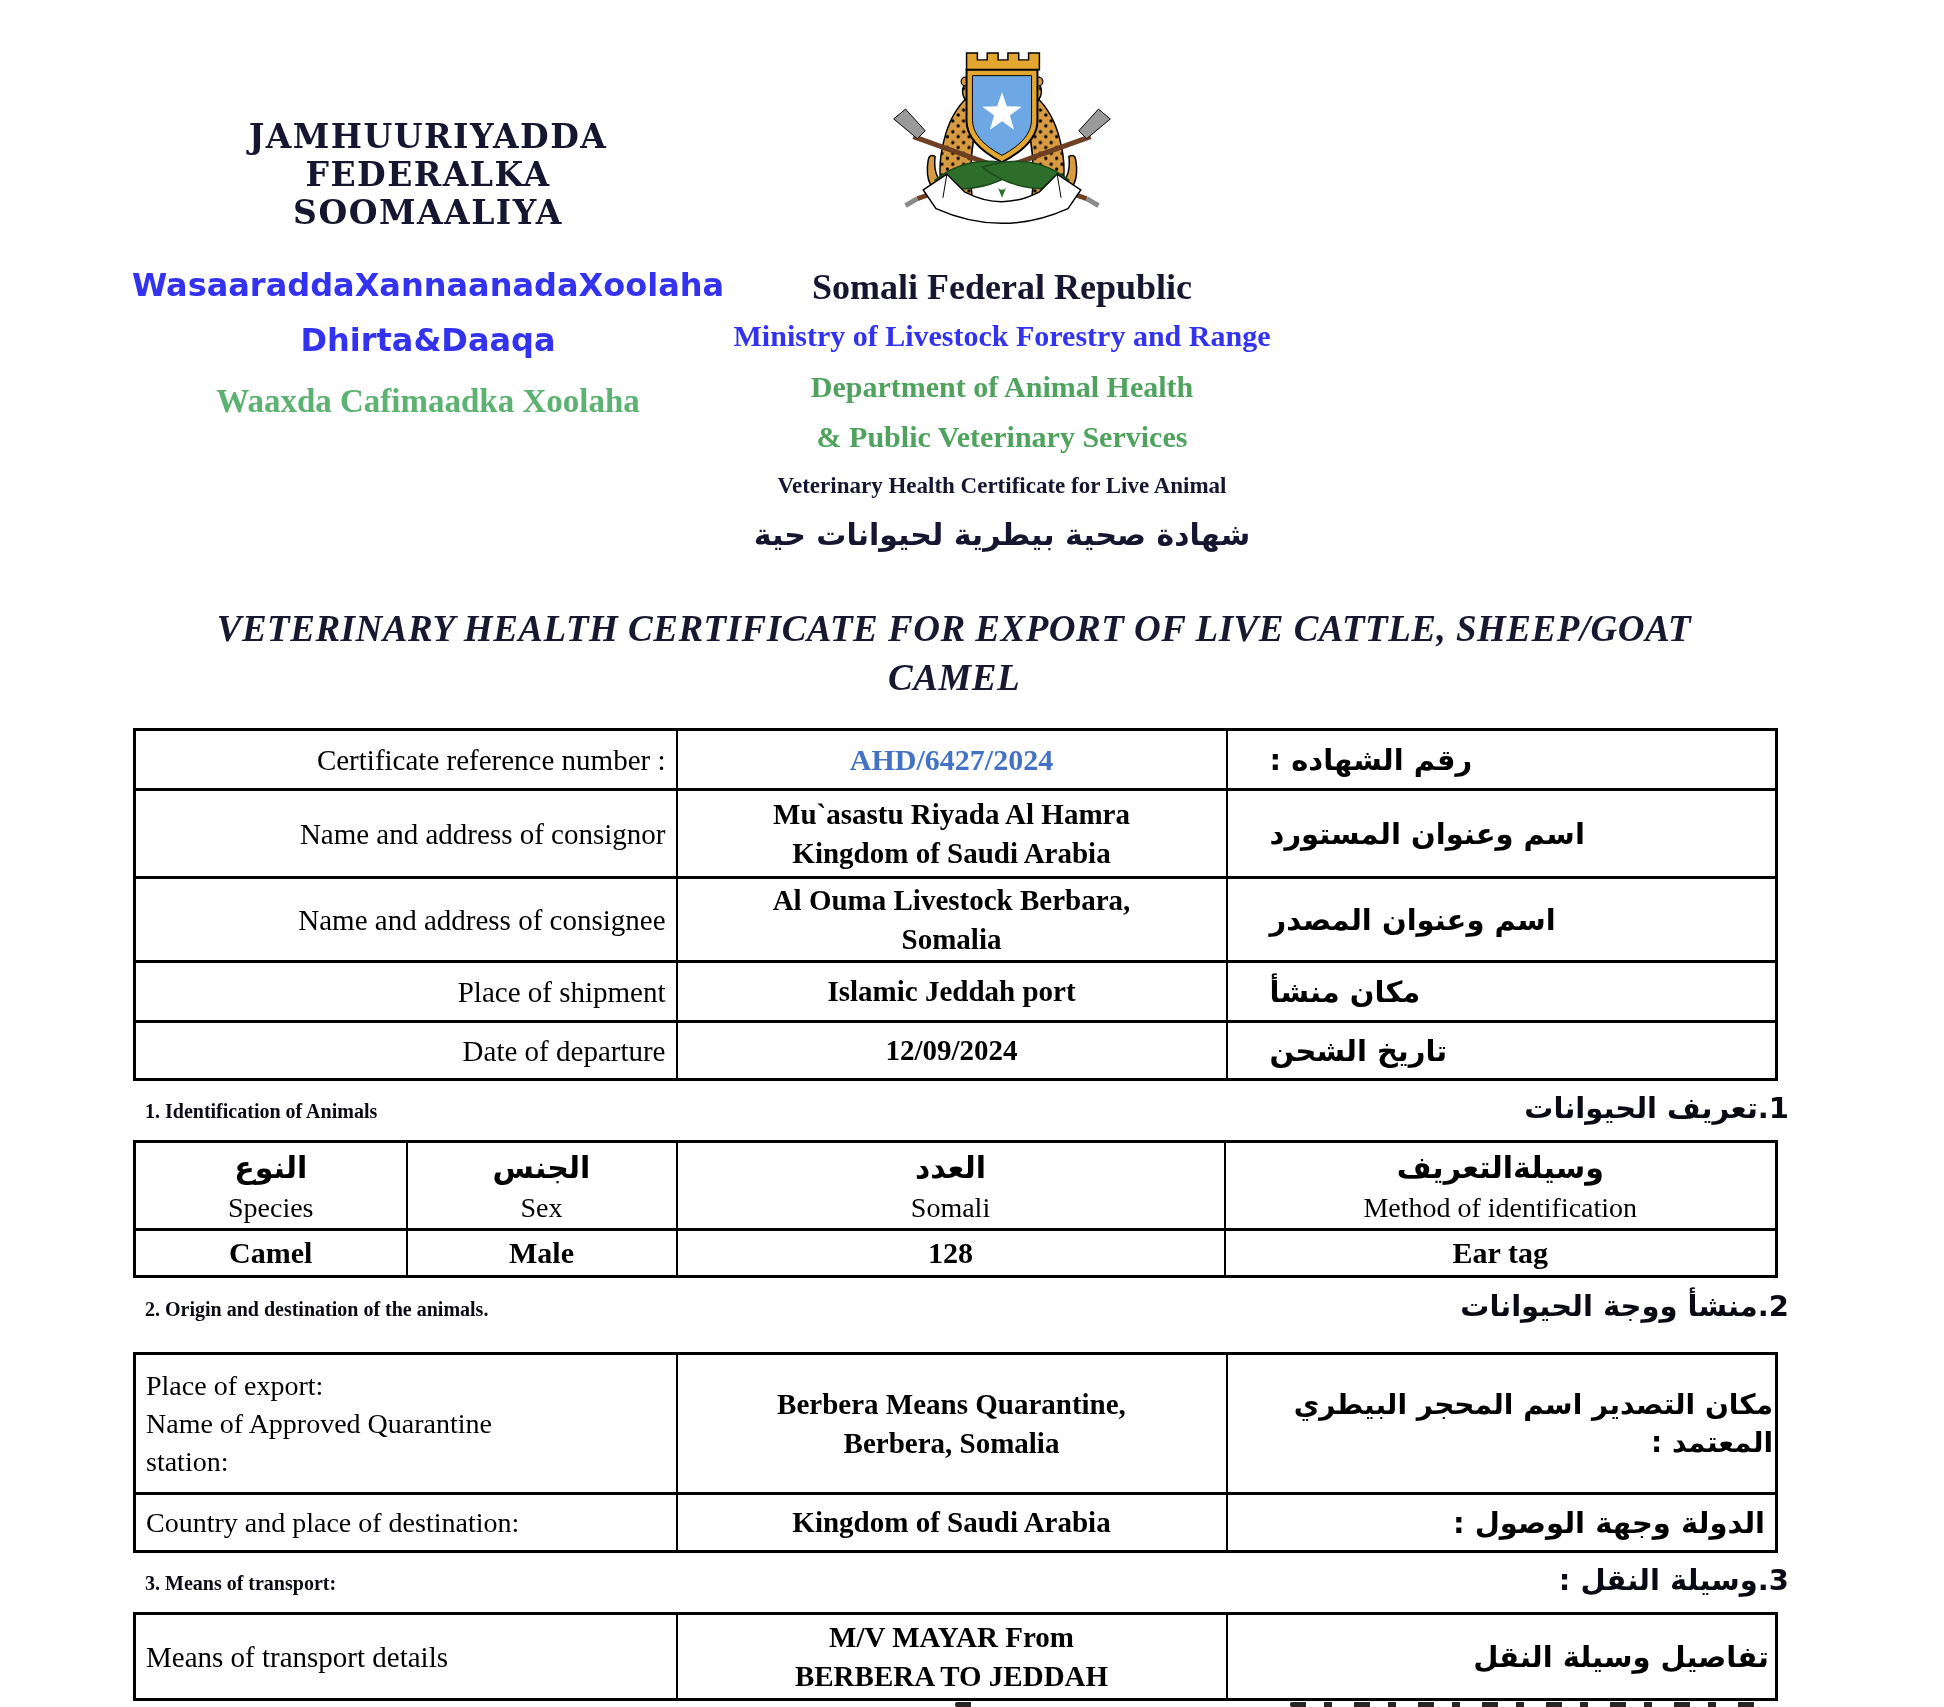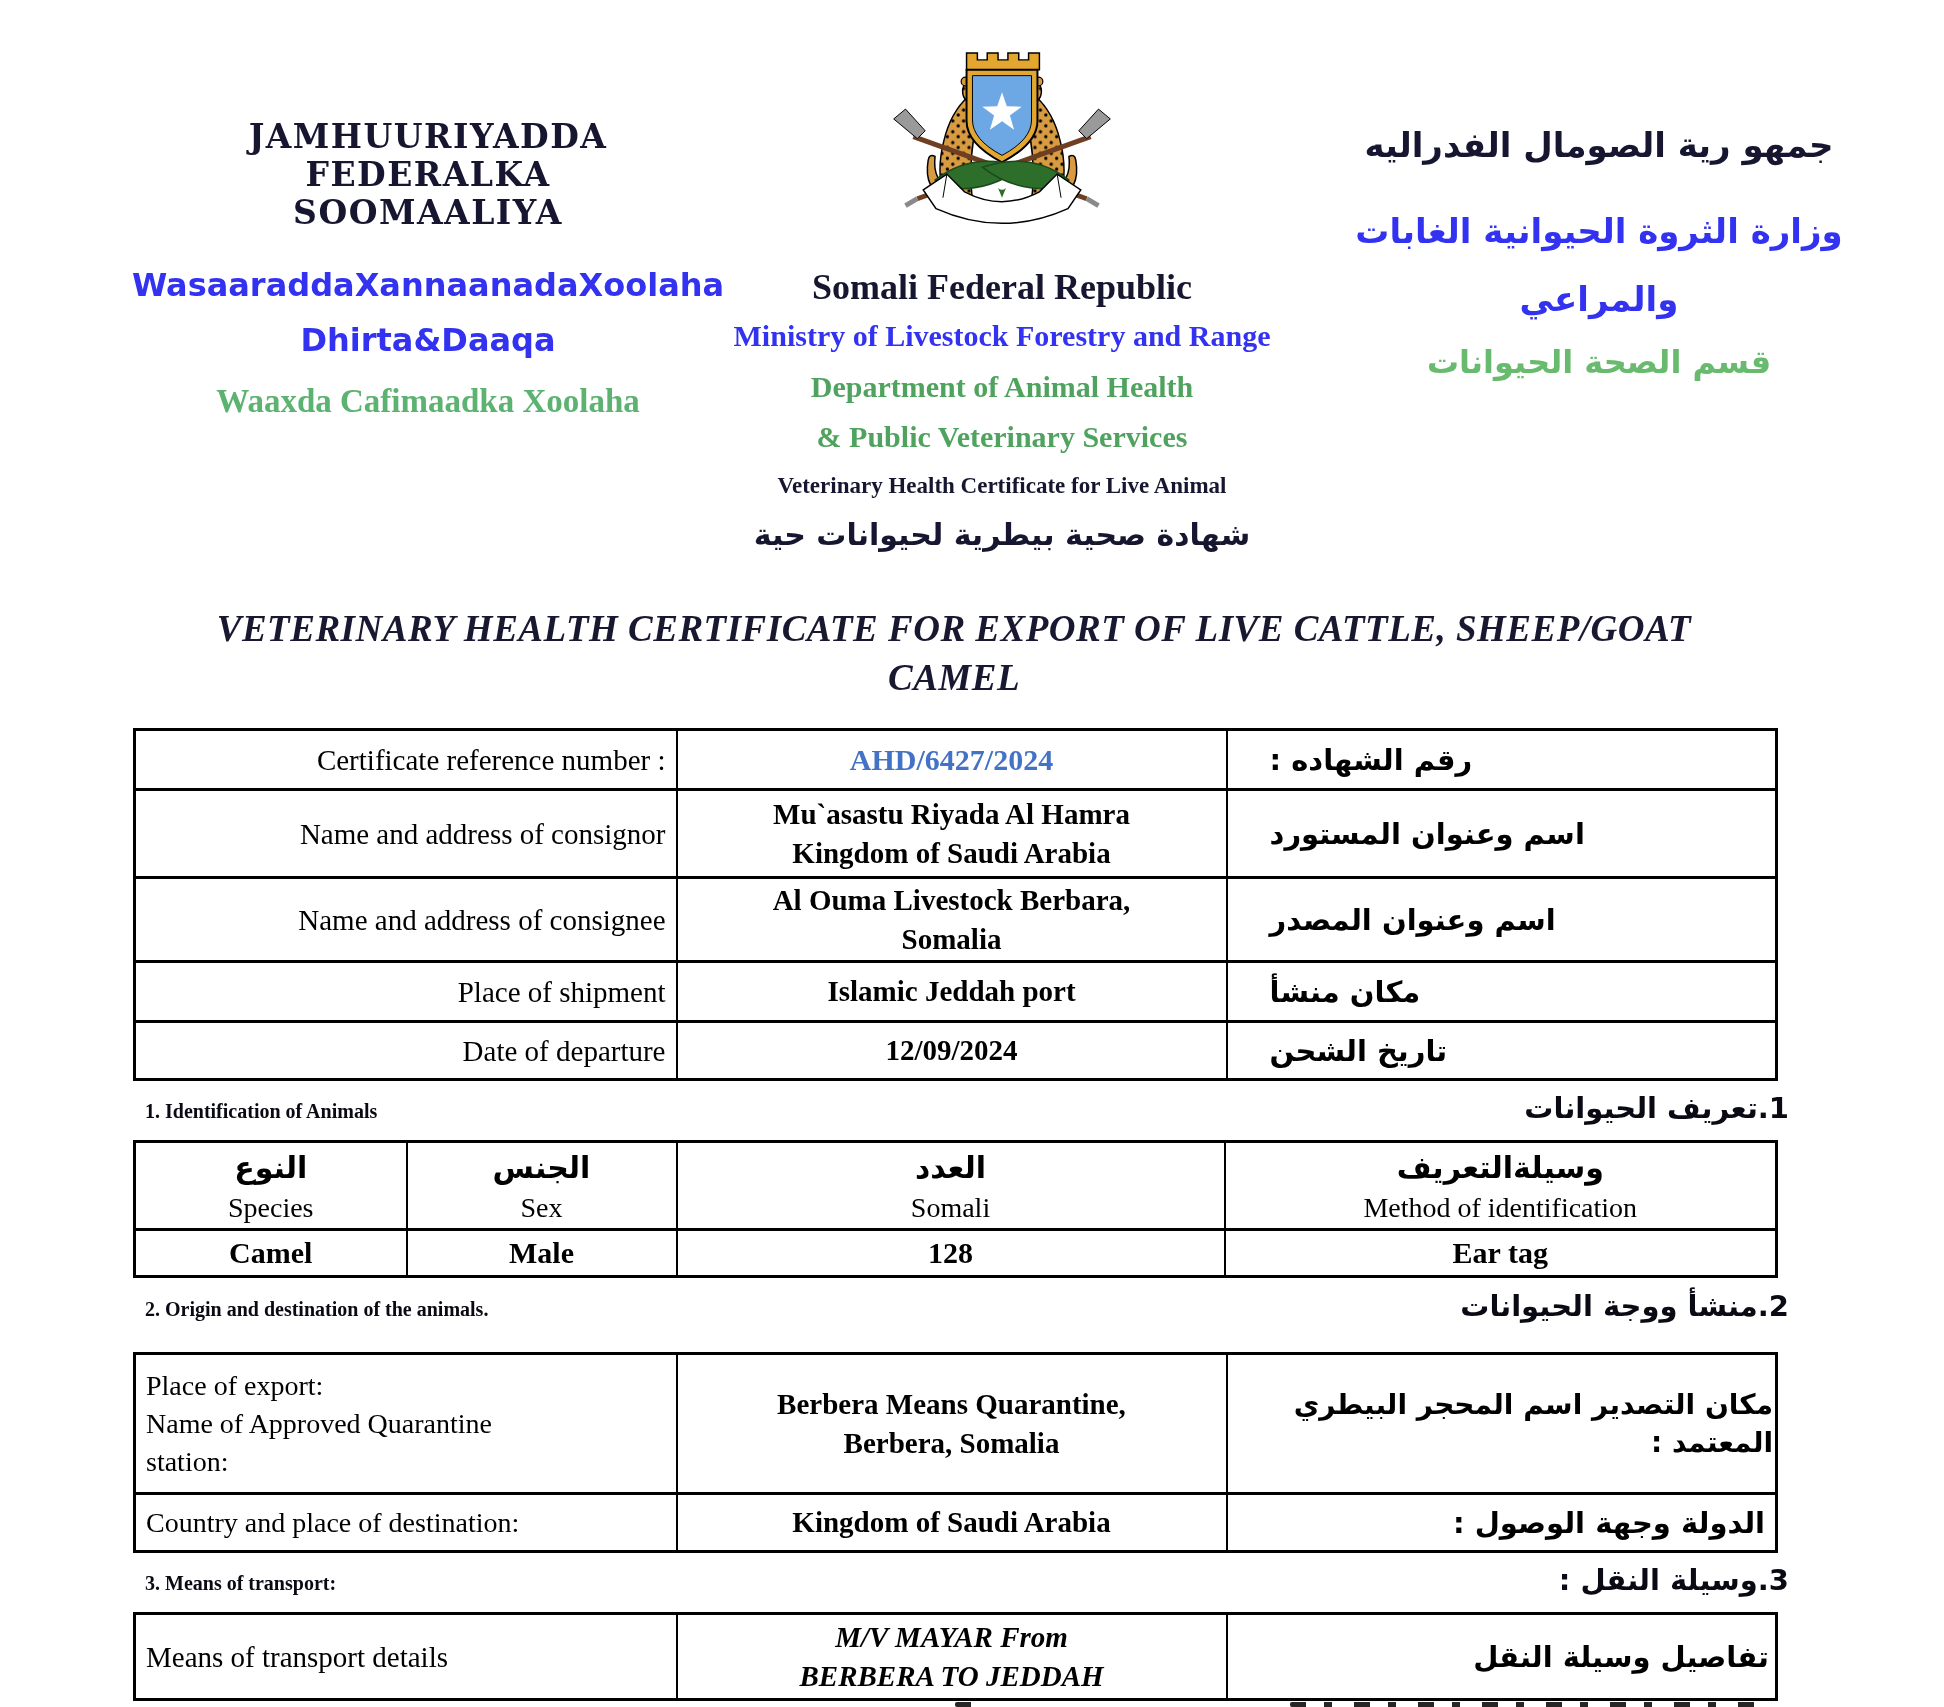--- a/index.html
+++ b/index.html
@@ -36,21 +36,21 @@
     letter-spacing:.5px; color:#181830;
   }
 
   
   table.tbl{position:absolute; left:133px; width:1642px; border-collapse:collapse; table-layout:fixed; border:3px solid #000; background:#fff;}
   table.tbl td{border:3px solid #000; border-left-width:2px; border-right-width:2px; padding:0 10px; color:#000; overflow:hidden;}
   td.lab{font-size:29px; text-align:right; padding-right:18px; white-space:pre-line; line-height:38px;}
   td.lab-left{font-size:28px; text-align:left; padding-left:16px; white-space:pre-line; line-height:38px;}
   td.val{font-weight:bold; font-size:29px; text-align:center; white-space:pre-line; line-height:39px;}
   td.val.ref{color:var(--ref-blue); font-size:30px;}
-  td.val.it{font-style:italic;}
+  td.val.it{}
   td.arc{font-family:"DejaVu Sans",sans-serif; font-weight:bold; font-size:29px; line-height:40px; direction:rtl;}
   .info td.arc{text-align:left; padding-left:42px;}
   .origin td.arc.fill{text-align:right; padding:0 2px; font-size:28px; line-height:38px;}
   .origin td.arc.fl{text-align:right; padding-left:2px;}
   .transport td.arc{text-align:right; padding-right:6px;}
 
   table.animal td{text-align:center;}
   .animal .ah-ar{font-family:"DejaVu Sans",sans-serif; font-weight:bold; font-size:30px; line-height:44px; direction:rtl;}
   .animal .ah-en{font-size:28px; line-height:36px;}
   .animal td.data{font-weight:bold; font-size:30px;}
@@ -135,26 +135,20 @@
       </g>
     </svg>
     <div class="republic">Somali Federal Republic</div>
     <div class="ministry">Ministry of Livestock Forestry and Range</div>
     <div class="dept">Department of Animal Health</div>
     <div class="services">&amp; Public Veterinary Services</div>
     <div class="certline">Veterinary Health Certificate for Live Animal</div>
     <div class="certline-ar" dir="rtl">شهادة صحية بيطرية لحيوانات حية</div>
   </div>
 
-  <div class="hdr-right">
-    <div class="r1">جمهو رية الصومال الفدراليه</div>
-    <div class="r2">وزارة الثروة الحيوانية الغابات</div>
-    <div class="r3">والمراعي</div>
-    <div class="r4">قسم الصحة الحيوانات</div>
-  </div>
 
   <div class="doc-title">
     <div>VETERINARY HEALTH CERTIFICATE FOR EXPORT OF LIVE CATTLE, SHEEP/GOAT</div>
     <div>CAMEL</div>
   </div>
 
   <table class="tbl info" style="top:728px;">
     <colgroup>
         <col style="width:542px">
         <col style="width:550px">

